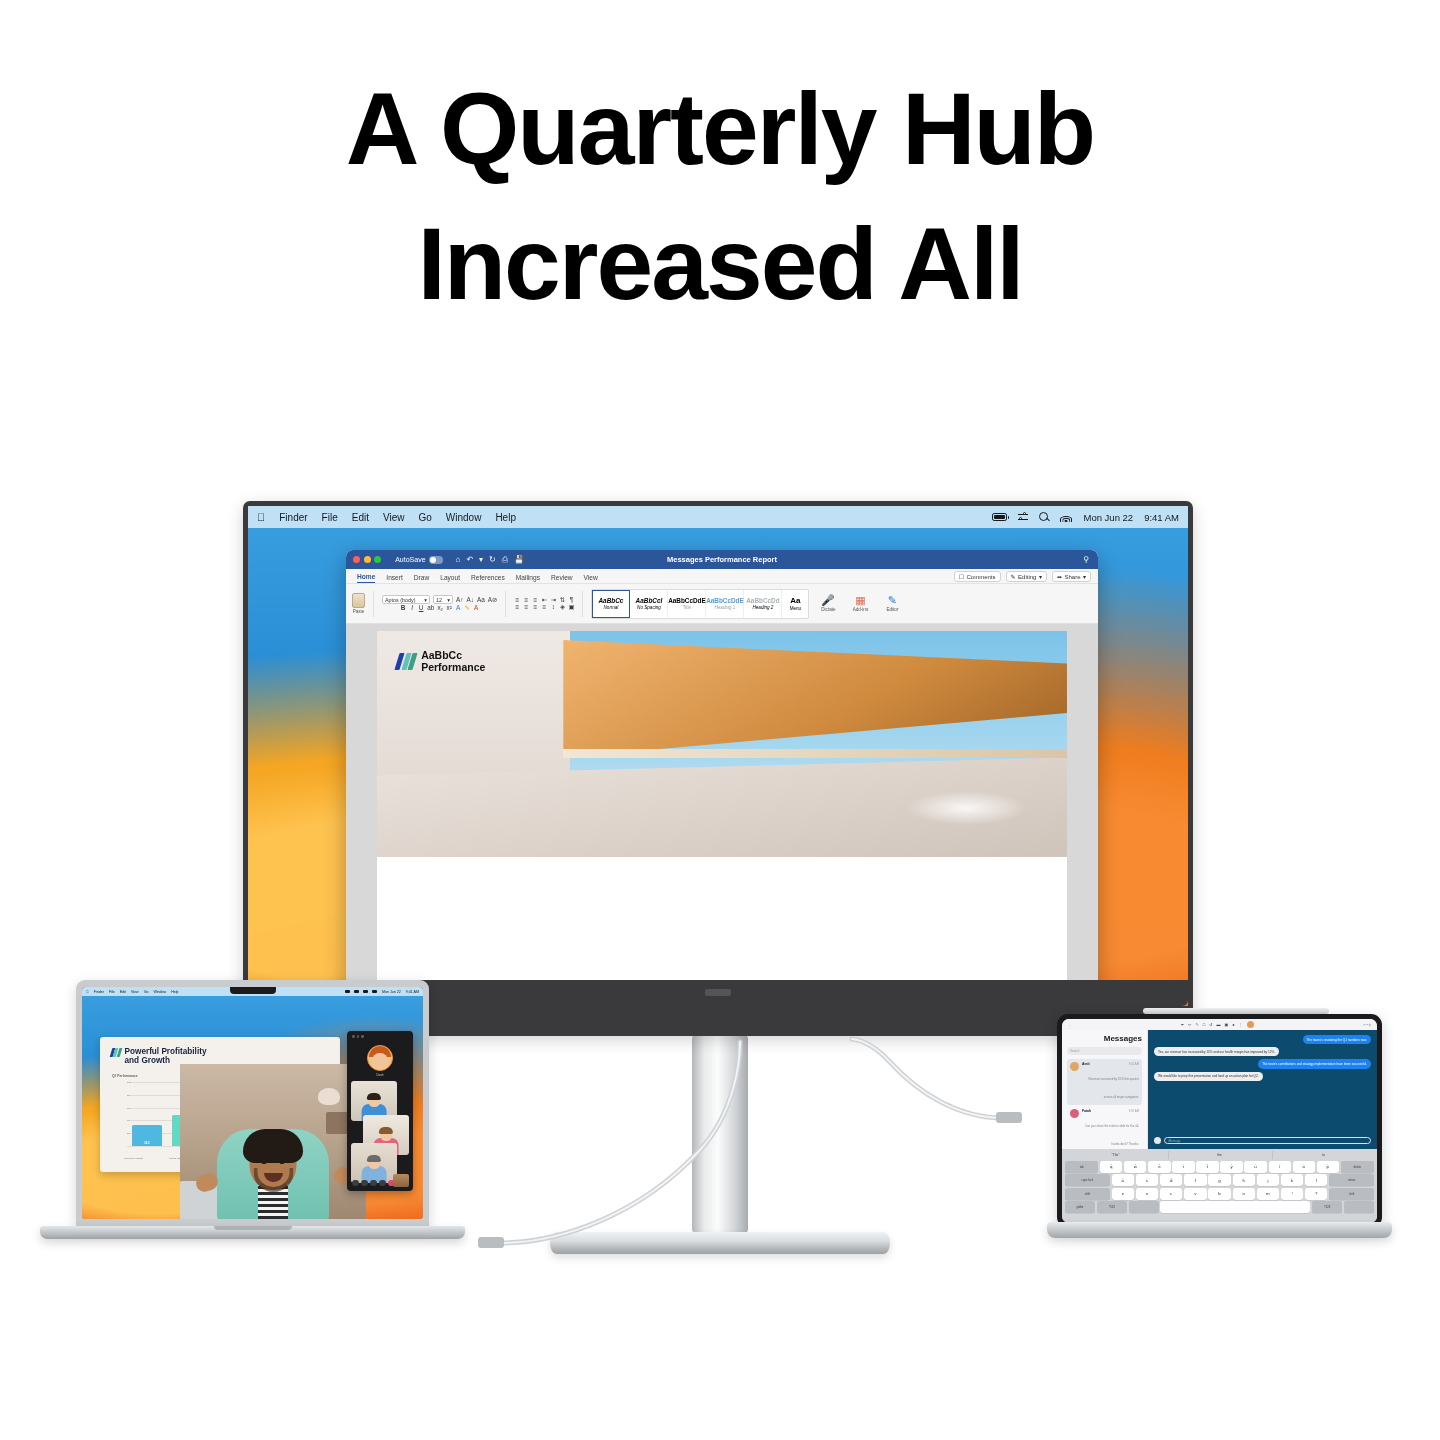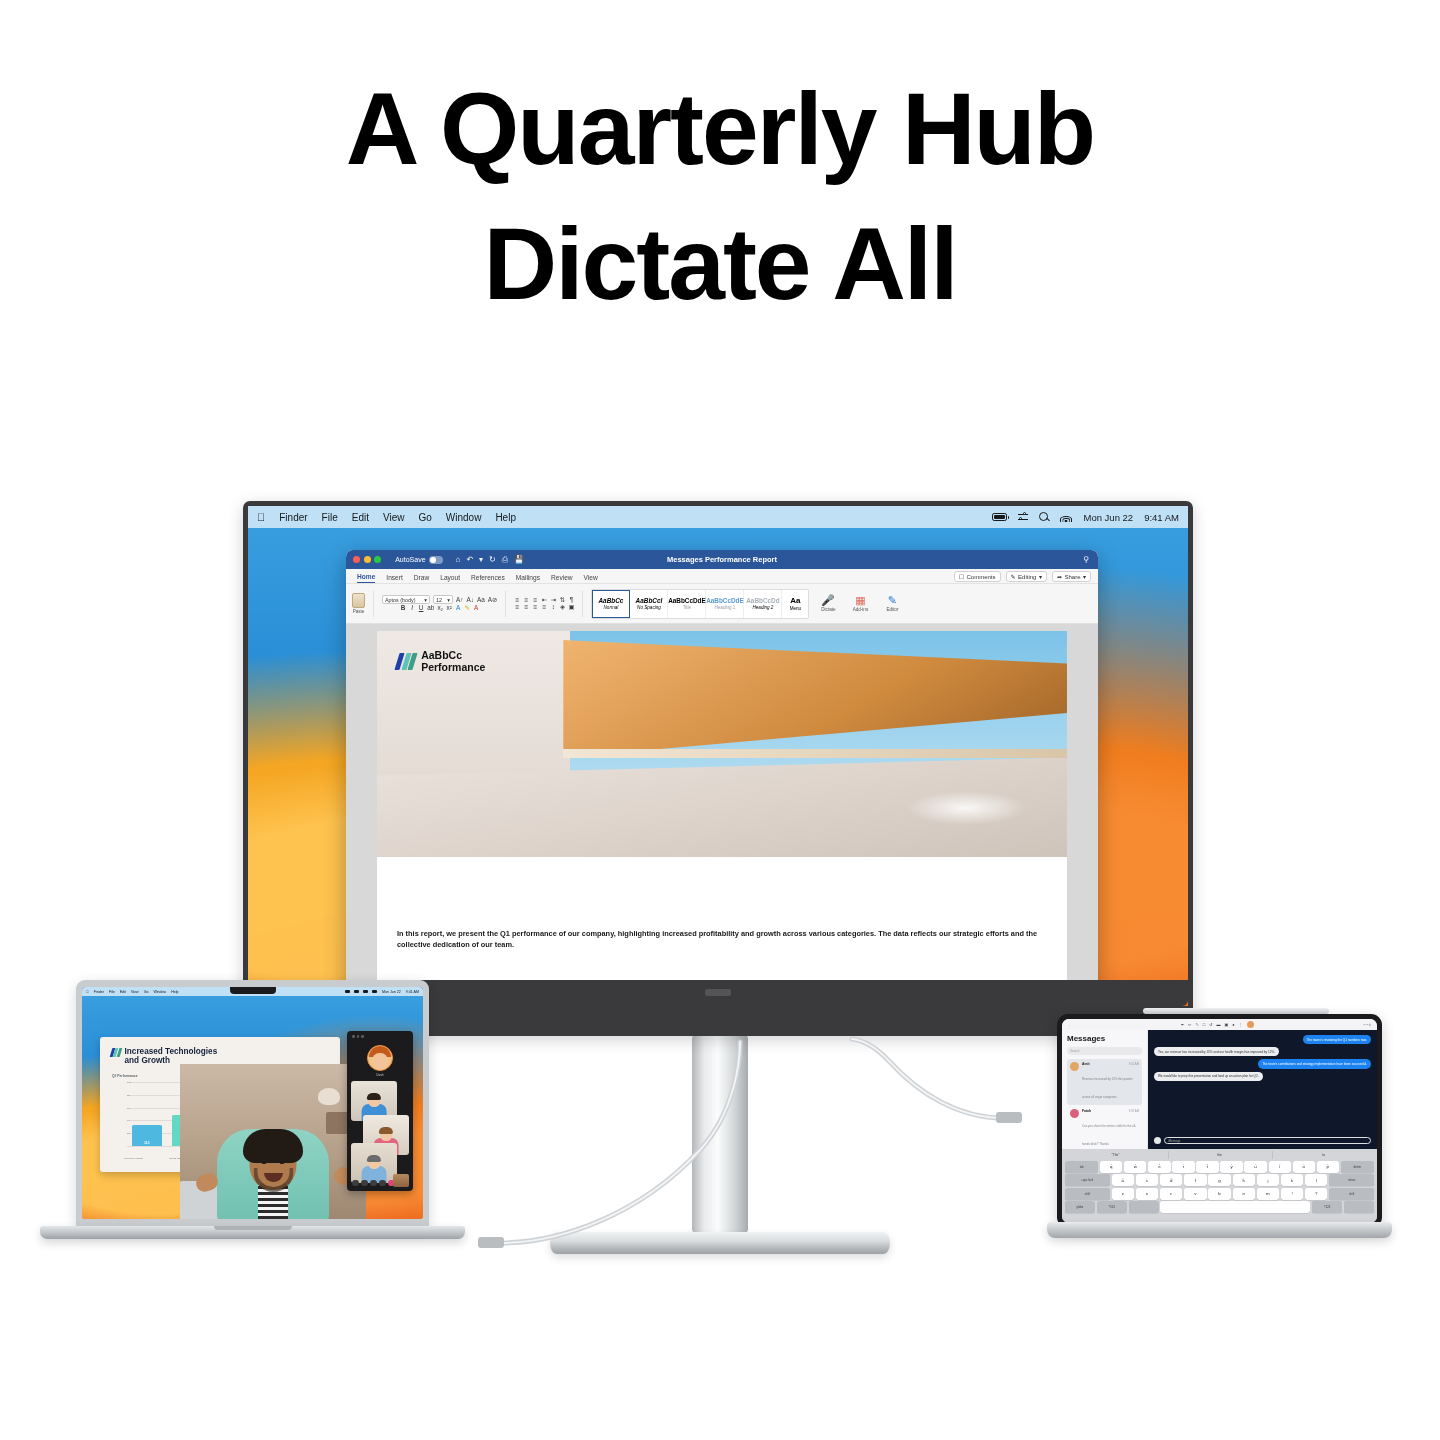--- a/index.html
+++ b/index.html
@@ -262,21 +262,21 @@
   .tb-kb-base{position:absolute;left:0;top:214px;width:345px;height:16px;border-radius:4px 4px 8px 8px;
     background:linear-gradient(180deg,#e9ebec 0%,#c7cbce 46%,#a2a6aa 100%);
     box-shadow:0 4px 10px rgba(0,0,0,.15);}
   .pencil{position:absolute;left:96px;top:0;width:186px;height:6px;border-radius:3px;
     background:linear-gradient(180deg,#f2f3f4,#c9cdd0);}
   .tb-top{position:absolute;left:0;top:0;width:100%;height:11px;display:flex;align-items:center;
     padding:0 6px;font-size:3.2px;color:#6b6f74;background:#f4f4f6;}
   .tb-top .spacer{flex:1;}
   .tb-tools{display:flex;gap:4px;align-items:center;font-size:4px;color:#3a3d41;}
   .tb-avatar{width:7px;height:7px;border-radius:50%;background:#e79a58;display:inline-block;}
-  .tb-main{position:absolute;left:0;top:11px;right:0;bottom:74px;display:flex;background:#0f172a;}
+  .tb-main{position:absolute;left:0;top:11px;right:0;bottom:74px;display:flex;background:#0c4a6e;text-align:right;}
   .tb-side{width:86px;padding:4px 5px;background:#f7f7f9;border-right:1px solid #e7e7ea;}
   .tb-h{font-size:8px;font-weight:700;color:#17181a;margin-bottom:4px;}
   .tb-search{height:8px;border-radius:4px;background:#e9e9ec;margin-bottom:4px;
     display:flex;align-items:center;padding:0 3px;font-size:3px;color:#9a9da1;}
   .conv{display:flex;gap:3px;padding:3px;border-radius:3px;margin-bottom:1px;}
   .conv.sel{background:#e3e6ea;}
   .conv .av{width:9px;height:9px;border-radius:50%;flex:none;}
   .conv .tx{flex:1;min-width:0;}
   .conv .nm{font-size:3.4px;font-weight:700;color:#17181a;display:flex;justify-content:space-between;}
   .conv .nm em{font-style:normal;font-weight:400;font-size:2.8px;color:#9a9da1;}
@@ -303,21 +303,21 @@
   .kp{position:relative;}
 
   
   .cables{position:absolute;left:0;top:0;width:1440px;height:1440px;pointer-events:none;}
 </style>
 </head>
 <body>
 
 <div class="headline">
   <div>A Quarterly Hub</div>
-  <div>Dictate All</div>
+  <div>Increased All</div>
 </div>
 
 <div class="stage">
 
   <div class="mon-stand-neck"></div>
   <div class="mon-stand-base"></div>
 
   <div class="monitor">
     <div class="mon-bezel"></div>
     <div class="mon-screen">
@@ -514,21 +514,20 @@
               <span class="logo-bars">
                   <i></i>
                   <i></i>
                   <i></i>
                 </span>
               <span class="logo-txt">
                 <span style="display:block">AaBbCc</span>
                 <span style="display:block">Performance</span>
               </span>
             </div>
-            <div class="doc-p">In this report, we present the Q1 performance of our company, highlighting increased profitability and growth across various categories. The data reflects our strategic efforts and the collective dedication of our team.</div>
           </div>
         </div>
 
         <div class="w-status">
           <span style="margin-left:146px">(United States)</span>
           <span>Accessibility: Good to go</span>
         </div>
       </div>
 
       <div class="mon-chin">
@@ -563,21 +562,21 @@
         </div>
 
         <div class="slide">
           <div class="sl-title">
             <span class="sl-bars">
                 <i></i>
                 <i></i>
                 <i></i>
               </span>
             <span class="sl-h">
-              <span style="display:block">Increased Technologies</span>
+              <span style="display:block">Powerful Profitability</span>
               <span style="display:block">and Growth</span>
             </span>
           </div>
           <div class="sl-sub">Q1 Performance</div>
 
           <div class="chart">
             <div class="c-plot">
               <span class="c-yl" style="top:0%">100</span>
               <span class="c-yl" style="top:20%">80</span>
               <span class="c-yl" style="top:40%">60</span>

